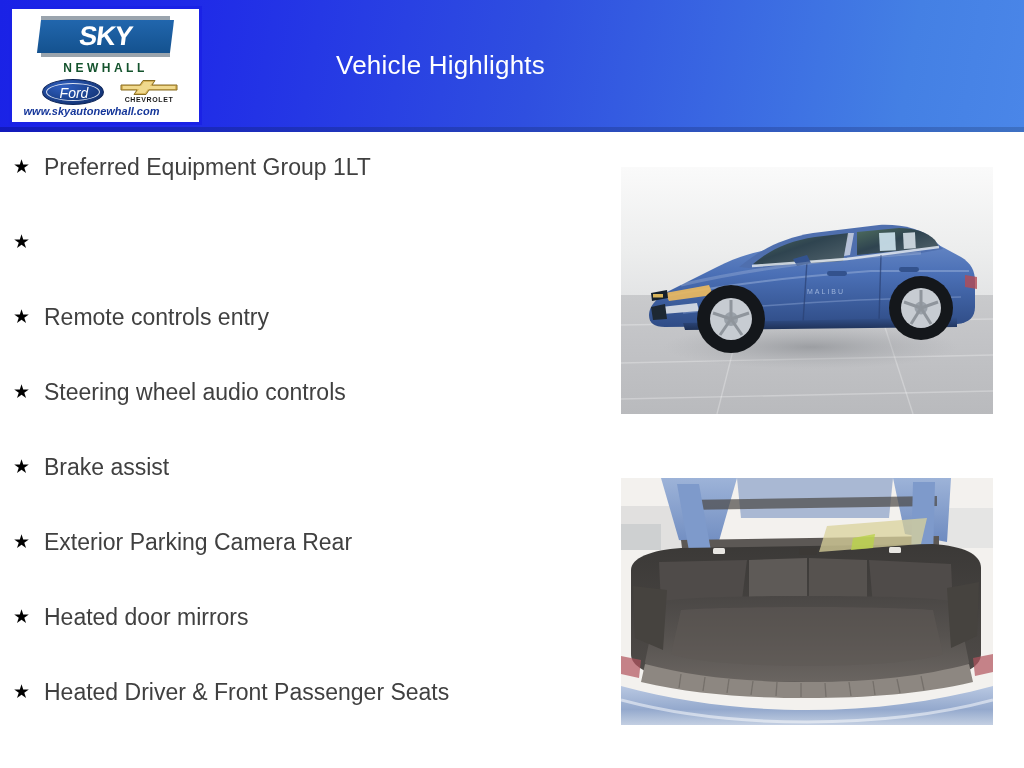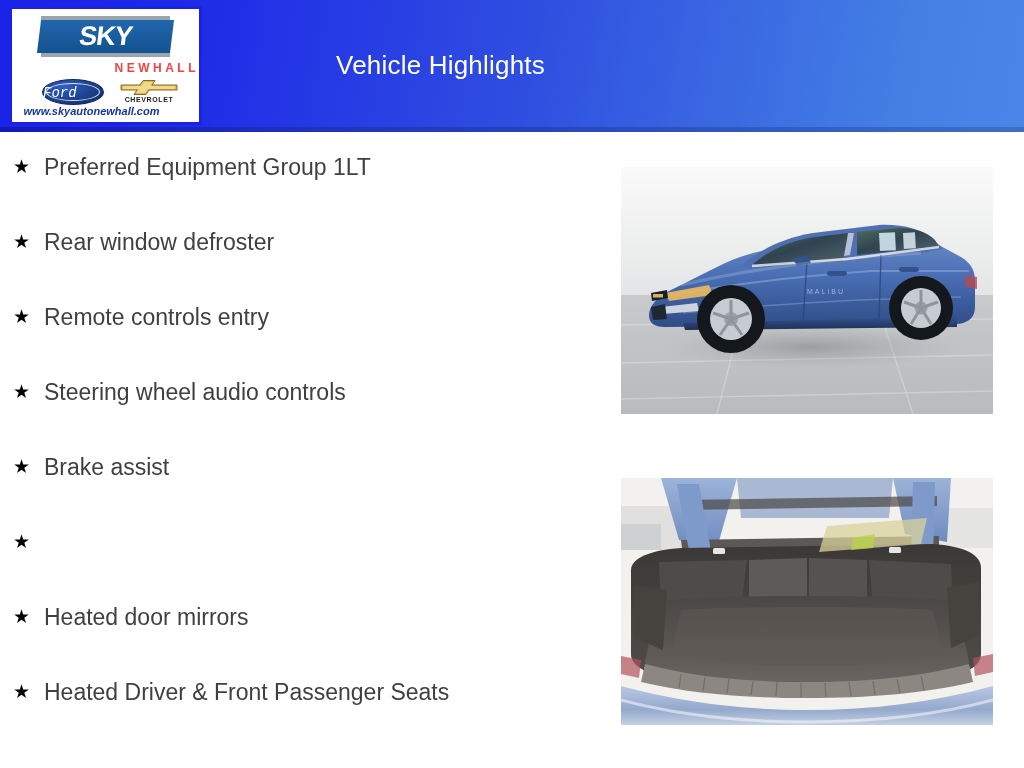--- a/index.html
+++ b/index.html
@@ -89,22 +89,22 @@
     font-size: 27px;
     font-weight: bold;
     letter-spacing: -1px;
     font-family: "Liberation Sans", sans-serif;
     transform: skewX(-7deg);
   }
   .newhall-text {
     position: absolute;
     left: 0; top: 52px;
     width: 187px;
-    text-align: right;
-    color: #ef4444;
+    text-align: center;
+    color: #14532d;
     font-size: 12px;
     font-weight: bold;
     letter-spacing: 3.5px;
   }
   
   .ford-oval {
     position: absolute;
     left: 30px; top: 70px;
     width: 62px; height: 26px;
     border-radius: 50%;
@@ -120,25 +120,25 @@
     right: 3px; bottom: 3px;
     border: 1px solid #ffffff;
     border-radius: 50%;
     opacity: .85;
   }
   .ford-word {
     position: absolute;
     left: 0; top: 0;
     width: 62px; height: 26px;
     line-height: 26px;
-    text-align: left;
+    text-align: center;
     color: #ffffff;
     font-size: 14px;
     font-style: italic;
-    font-family: Liberation Mono, monospace;
+    font-family: Liberation Sans, sans-serif;
     z-index: 2;
   }
   
   .chevy-wrap {
     position: absolute;
     left: 106px; top: 68px;
     width: 62px; height: 30px;
   }
   .chevy-bowtie {
     position: absolute;
@@ -264,36 +264,36 @@
   </div>
 </div>
 
 <div class="bullet-list">
   <div class="bullet-item">
     <span class="bullet-star">★</span>
     <span class="bullet-text">Preferred Equipment Group 1LT</span>
   </div>
   <div class="bullet-item">
     <span class="bullet-star">★</span>
-    <span class="bullet-text">Rear window defroster</span>
   </div>
   <div class="bullet-item">
     <span class="bullet-star">★</span>
     <span class="bullet-text">Remote controls entry</span>
   </div>
   <div class="bullet-item">
     <span class="bullet-star">★</span>
     <span class="bullet-text">Steering wheel audio controls</span>
   </div>
   <div class="bullet-item">
     <span class="bullet-star">★</span>
     <span class="bullet-text">Brake assist</span>
   </div>
   <div class="bullet-item">
     <span class="bullet-star">★</span>
+    <span class="bullet-text">Exterior Parking Camera Rear</span>
   </div>
   <div class="bullet-item">
     <span class="bullet-star">★</span>
     <span class="bullet-text">Heated door mirrors</span>
   </div>
   <div class="bullet-item">
     <span class="bullet-star">★</span>
     <span class="bullet-text">Heated Driver &amp; Front Passenger Seats</span>
   </div>
 </div>

